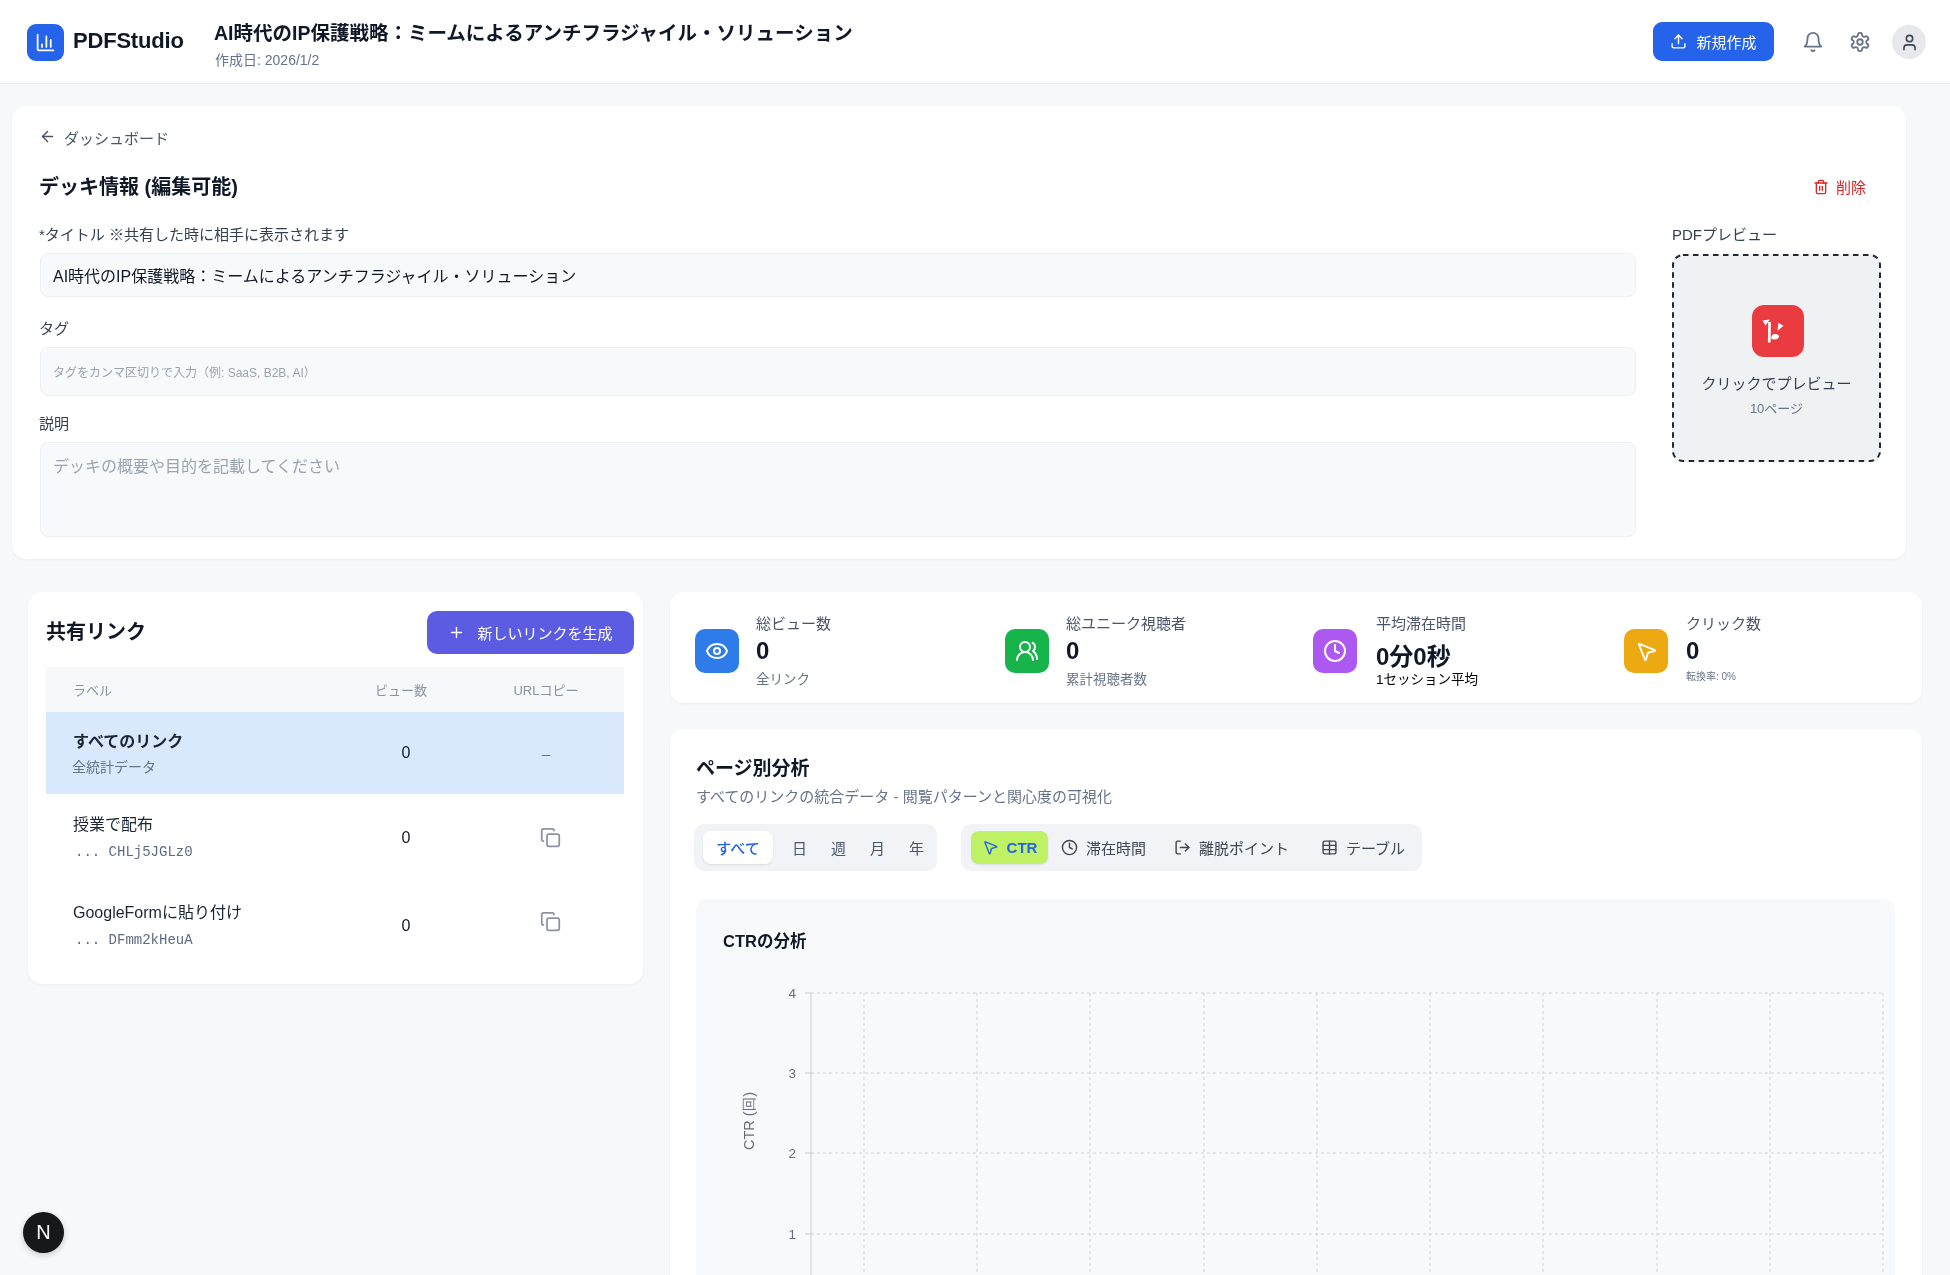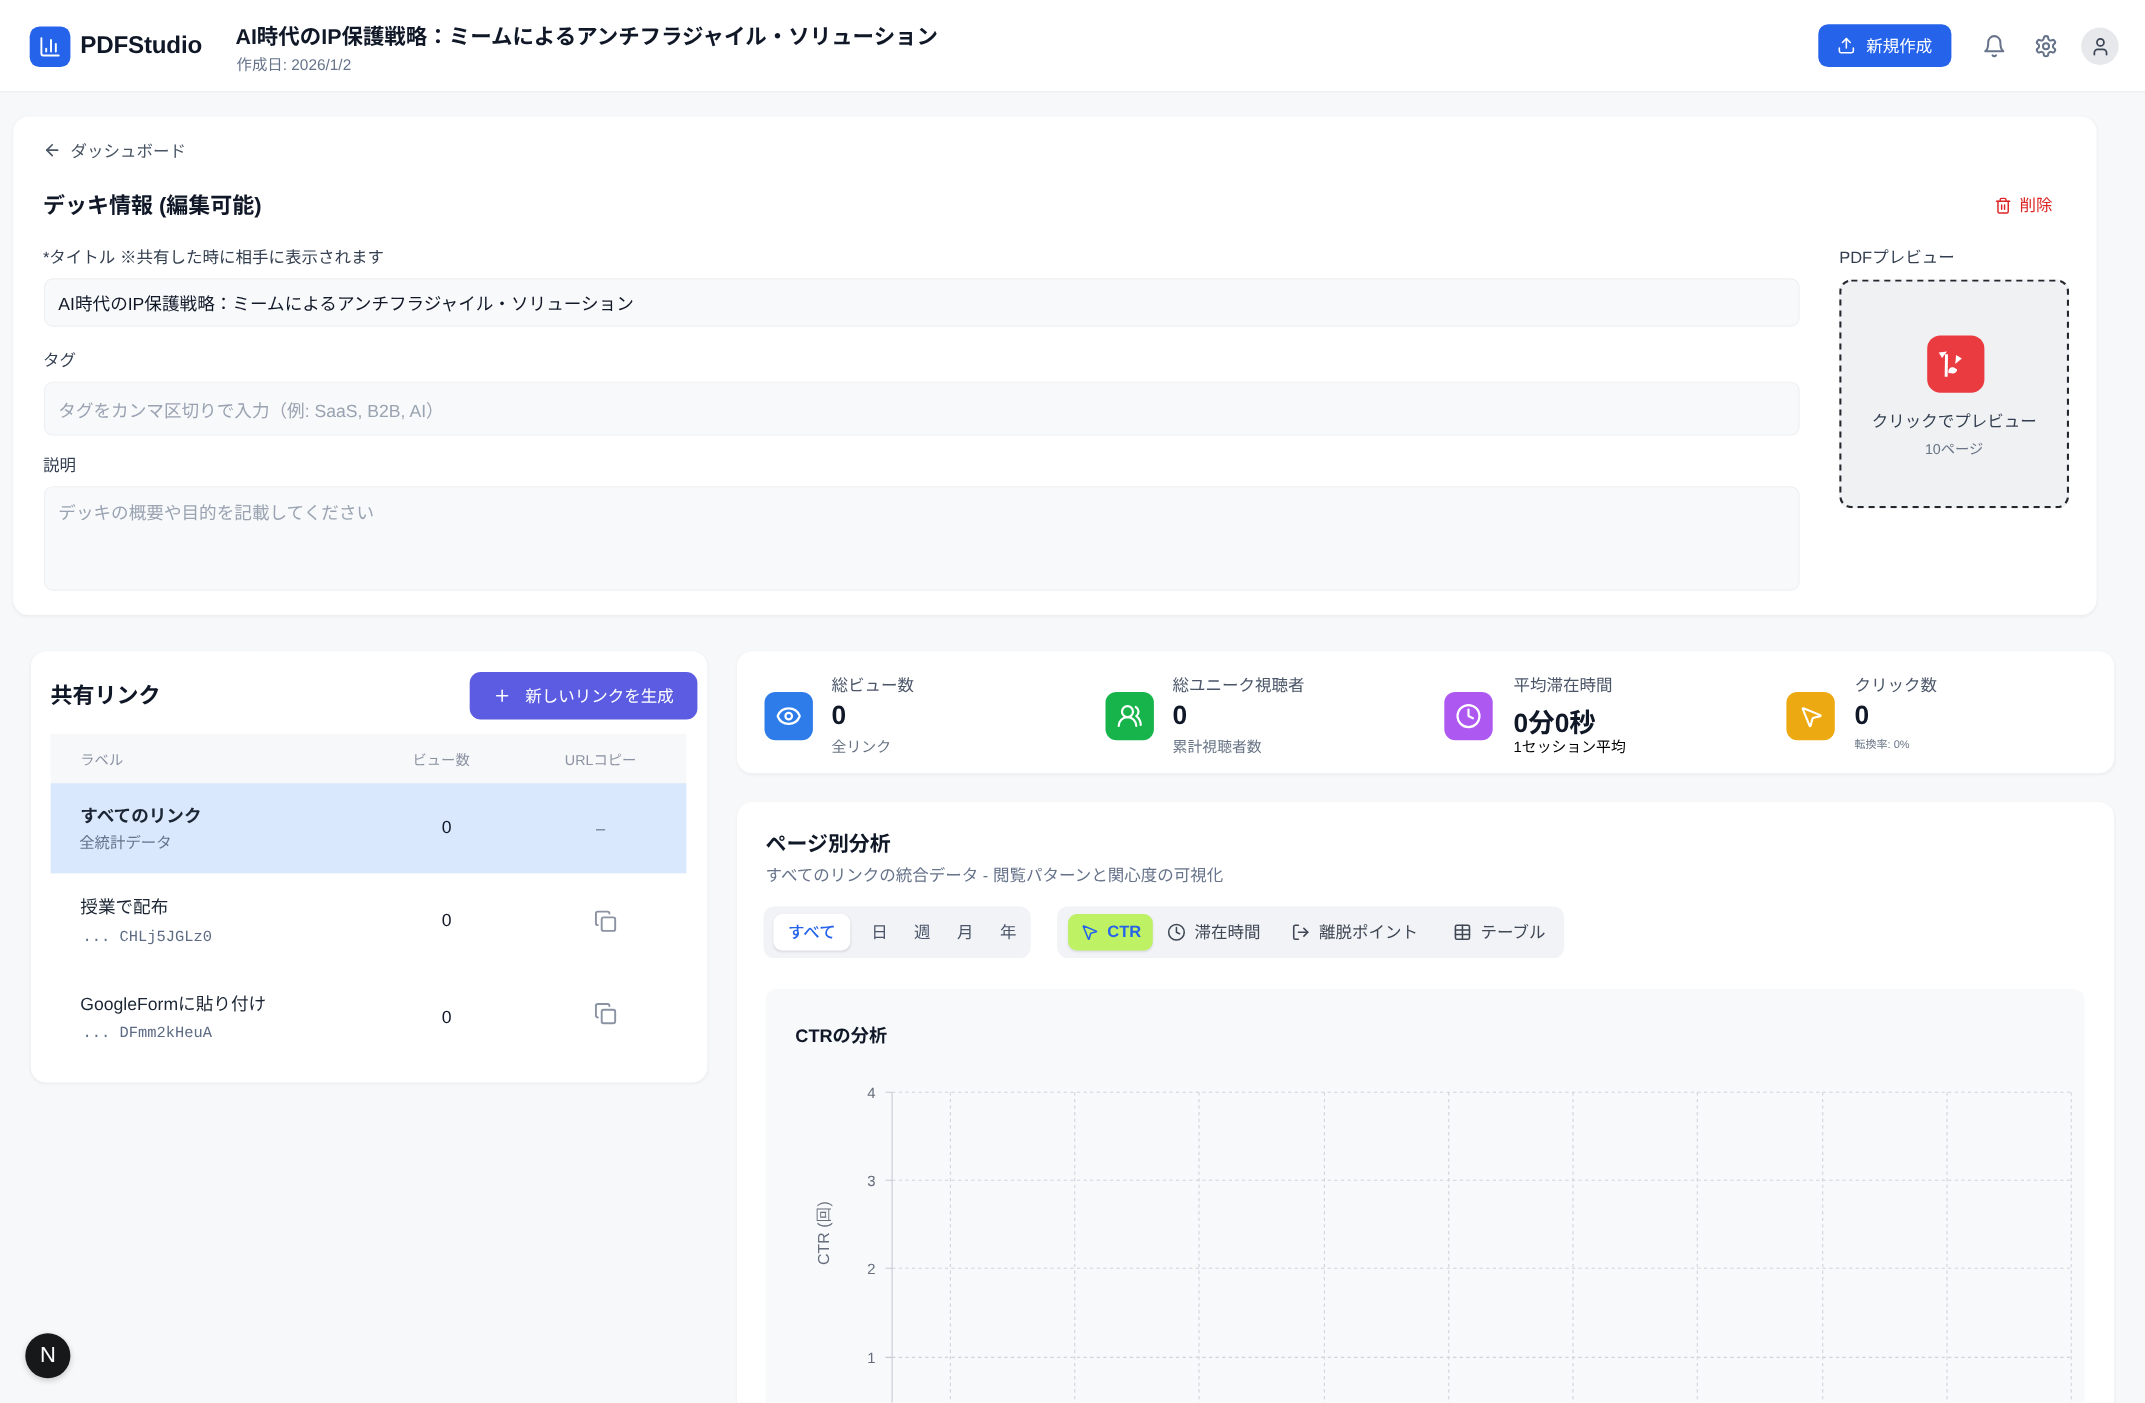--- a/index.html
+++ b/index.html
@@ -68,21 +68,21 @@
         <path d="M19 6v14a2 2 0 0 1-2 2H7a2 2 0 0 1-2-2V6"></path>
         <path d="M8 6V4a2 2 0 0 1 2-2h4a2 2 0 0 1 2 2v2"></path>
         <line x1="10" x2="10" y1="11" y2="17"></line>
         <line x1="14" x2="14" y1="11" y2="17"></line>
       </svg>
     <span style="font-size:15px;">削除</span>
   </div>
   <div class="abs" style="left:27px;top:117px;font-size:15px;color:#333f50;">*タイトル ※共有した時に相手に表示されます</div>
   <div class="abs" style="left:28px;top:147px;width:1596px;height:44px;background:#f8f9fa;border:1px solid #edeff2;border-radius:8px;display:flex;align-items:center;padding:0 12px;font-size:16px;color:#101828;">AI時代のIP保護戦略：ミームによるアンチフラジャイル・ソリューション</div>
   <div class="abs" style="left:27px;top:211px;font-size:15px;color:#333f50;">タグ</div>
-  <div class="abs" style="left:28px;top:241px;width:1596px;height:49px;background:#f8f9fa;border:1px solid #edeff2;border-radius:8px;display:flex;align-items:center;padding:0 12px;font-size:16px;color:#9aa3b2;">タグをカンマ区切りで入力（例: SaaS, B2B, AI）</div>
+  <div class="abs" style="left:28px;top:241px;width:1596px;height:49px;background:#f8f9fa;border:1px solid #edeff2;border-radius:8px;display:flex;align-items:center;padding:0 12px;font-size:12px;color:#9aa3b2;">タグをカンマ区切りで入力（例: SaaS, B2B, AI）</div>
   <div class="abs" style="left:27px;top:306px;font-size:15px;color:#333f50;">説明</div>
   <div class="abs" style="left:28px;top:336px;width:1596px;height:95px;background:#f8f9fa;border:1px solid #edeff2;border-radius:8px;padding:10px 12px;font-size:16px;color:#9aa3b2;">デッキの概要や目的を記載してください</div>
 
   <div class="abs" style="left:1660px;top:117px;font-size:15px;color:#333f50;">PDFプレビュー</div>
   <div class="abs" style="left:1660px;top:148px;width:209px;height:208px;background:#f0f1f3;border-radius:10px;">
     <svg class="abs" style="left:0;top:0;" width="209" height="208">
         <rect x="1" y="1" width="207" height="206" rx="10" fill="none" stroke="#23272e" stroke-width="2" stroke-dasharray="5.5 4.5"></rect>
       </svg>
     <div class="abs" style="left:80px;top:51px;width:52px;height:52px;border-radius:12px;background:#ea3b41;display:flex;align-items:center;justify-content:center;">
       <svg width="52" height="52" viewBox="0 0 52 52" fill="#fff">

